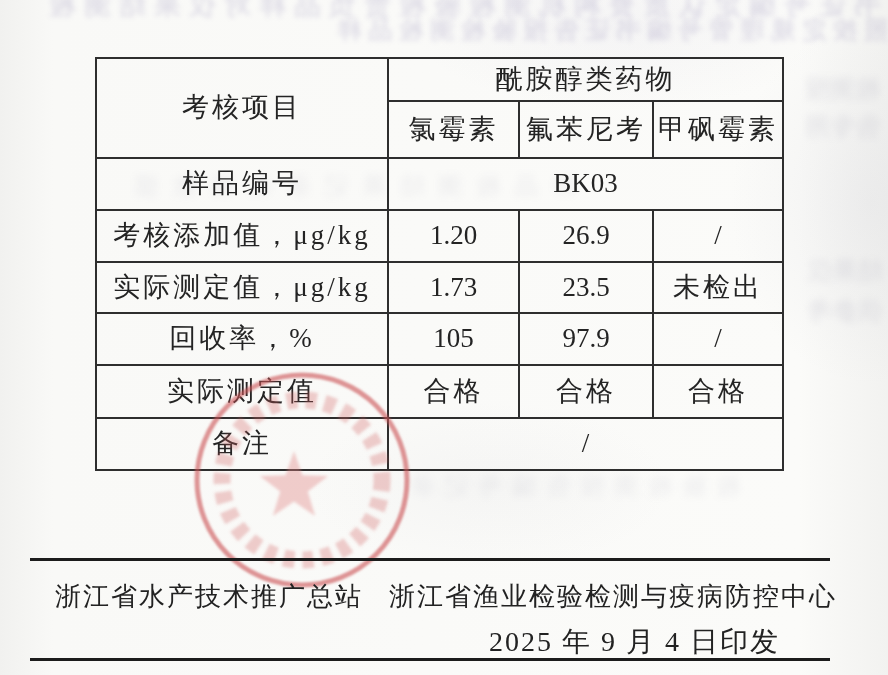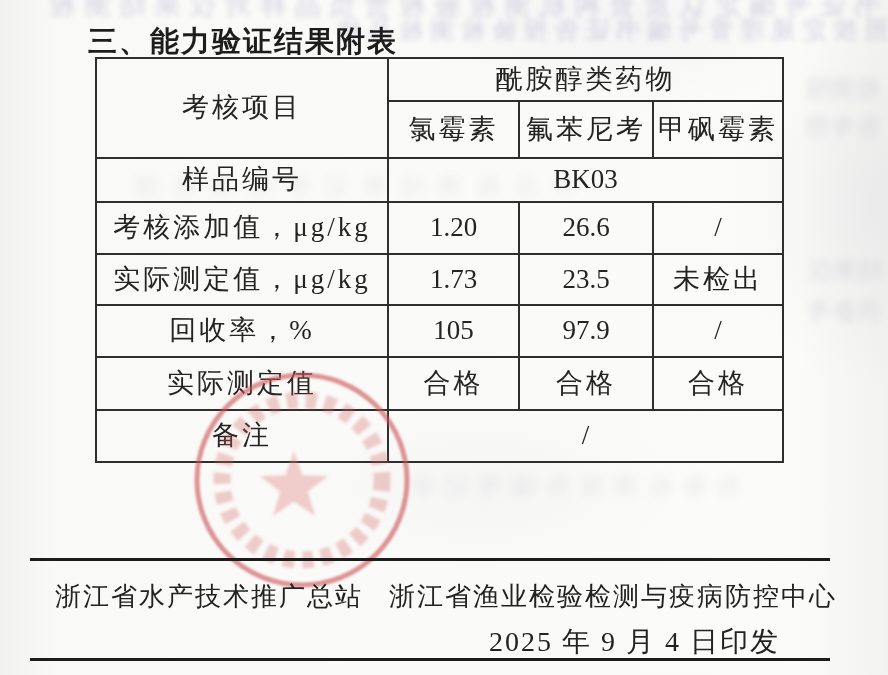--- a/index.html
+++ b/index.html
@@ -38,21 +38,21 @@
     color:#242424;
   }
   table.results td,table.results th{
     border:2px solid #2e2e2e;
     text-align:center;vertical-align:middle;
     font-weight:normal;padding:0;
     font-size:27px;line-height:1.1;
   }
   .rh-group{height:43px;}
   .rh-drugs{height:57px;padding-left:24px;}
-  .rh-r0{height:44px;}
+  .rh-r0{height:52px;}
   .rh-r1{height:52px;padding-left:27px;}
   .rh-r2{height:51px;}
   .rh-r3{height:52px;}
   .rh-r4{height:53px;}
   .rh-r5{height:52px;}
   .cjk-label{letter-spacing:3px;}
   .num{font-size:28px;letter-spacing:0;}
   
   .stamp{position:absolute;left:188px;top:366px;pointer-events:none;}
   
@@ -74,21 +74,20 @@
 
 <div class="page">
 
   <div class="bleed" style="left:40px;top:-12px;font-size:26px;letter-spacing:9px;width:840px;">书证号编定认质资构机测检验检责负品样对仅果结测检</div>
   <div class="bleed" style="left:330px;top:14px;font-size:24px;letter-spacing:7px;">行执件文照按定规理管号编书证告报验检测检品样</div>
   <div class="bleed gray" style="left:790px;top:70px;font-size:25px;width:90px;white-space:normal;line-height:1.5;">检测报告专用</div>
   <div class="bleed gray" style="left:792px;top:250px;font-size:25px;width:90px;white-space:normal;line-height:1.6;">结果仅供参考</div>
   <div class="bleed gray" style="left:120px;top:170px;font-size:24px;letter-spacing:14px;opacity:.10;">样品检测结果记录表格数据</div>
   <div class="bleed gray" style="left:400px;top:470px;font-size:24px;letter-spacing:10px;opacity:.10;">检验检测报告编号记录</div>
 
-  <div class="title">三、能力验证结果附表</div>
 
   <table class="results">
     <colgroup>
       <col style="width:292px">
         <col style="width:131px">
         <col style="width:134px">
         <col style="width:130px">
     </colgroup>
     <tbody>
       <tr class="rh-group">
@@ -100,21 +99,21 @@
         <td class="cjk-label">氟苯尼考</td>
         <td class="cjk-label">甲砜霉素</td>
       </tr>
       <tr class="rh-r0">
         <td class="cjk-label">样品编号</td>
         <td colspan="3" class="num">BK03</td>
       </tr>
       <tr class="rh-r1">
         <td class="cjk-label">考核添加值，μg/kg</td>
         <td class="num">1.20</td>
-        <td class="num">26.6</td>
+        <td class="num">26.9</td>
         <td class="num">/</td>
       </tr>
       <tr class="rh-r2">
         <td class="cjk-label">实际测定值，μg/kg</td>
         <td class="num">1.73</td>
         <td class="num">23.5</td>
         <td class="cjk-label">未检出</td>
       </tr>
       <tr class="rh-r3">
         <td class="cjk-label">回收率，%</td>

